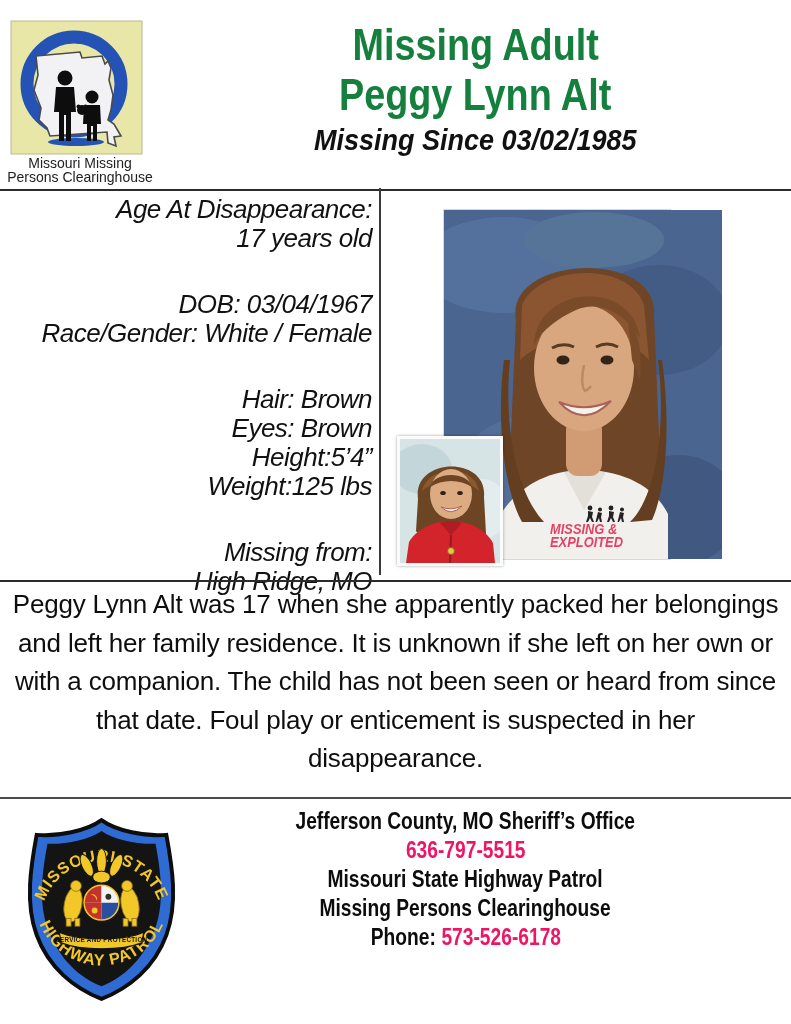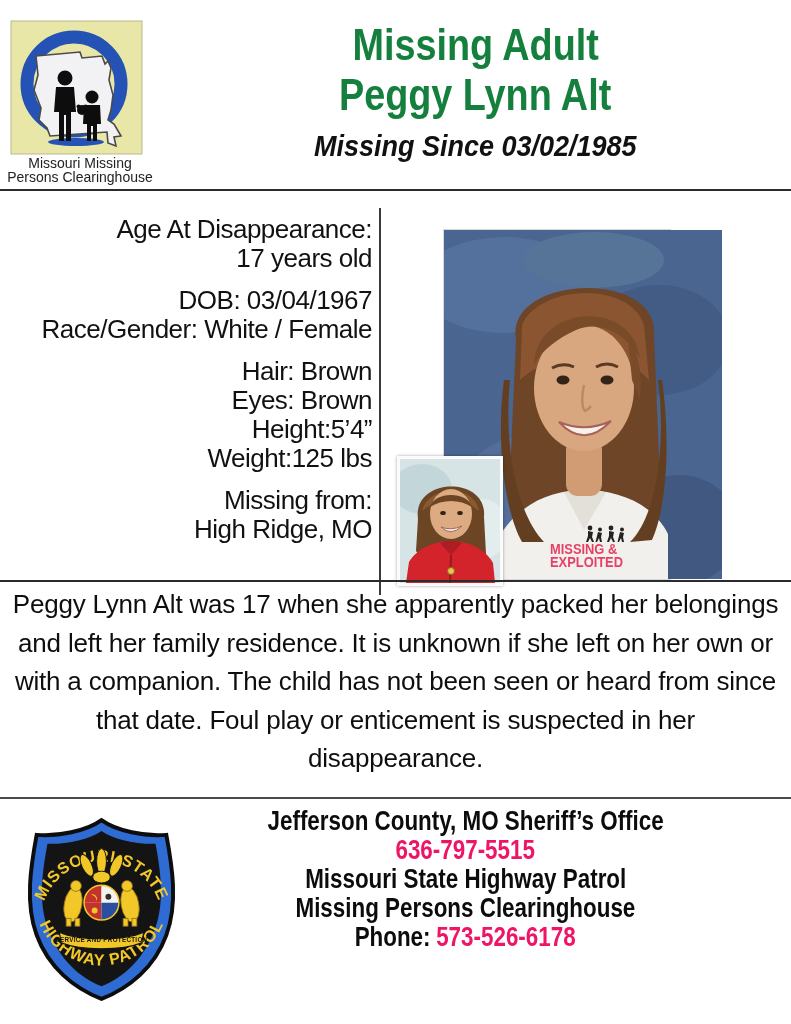--- a/index.html
+++ b/index.html
@@ -9,55 +9,55 @@
   }
   
   .header{position:absolute;top:0;left:0;width:791px;height:190px;display:flex;}
   .logo-block{width:160px;position:relative;}
   .logo-art{position:absolute;left:10px;top:20px;width:133px;height:135px;}
   .logo-caption{position:absolute;left:0px;top:156px;width:160px;text-align:center;
     font-size:14px;line-height:14px;color:#222;}
   .title-block{flex:1;text-align:center;padding-top:20px;}
   .title-line{display:block;font-size:45px;line-height:50px;font-weight:bold;color:#15803d;}
   .squeeze{display:inline-block;transform:scaleX(0.84);transform-origin:50% 50%;white-space:nowrap;}
-  .subtitle{display:block;margin-top:9px;font-size:30px;line-height:34px;font-style:italic;
+  .subtitle{display:block;margin-top:3px;font-size:30px;line-height:34px;font-style:italic;
     font-weight:600;color:#111;text-decoration:underline;}
   .subtitle .squeeze{transform:scaleX(0.90);}
   
   .hrule{position:absolute;left:0;width:791px;height:2px;background:#2b2b2b;}
   .hrule.r1{top:189px;}
   .hrule.r2{top:580px;}
   .hrule.r3{top:797px;background:#4a4a4a;}
   
-  .main{position:absolute;top:208px;left:0;width:791px;height:387px;display:flex;}
+  .main{position:absolute;top:188px;left:0;width:791px;height:387px;display:flex;font-style:italic;}
   .details{width:379px;text-align:right;padding:7px 7px 0 0;box-sizing:border-box;
     font-size:26px;line-height:29px;letter-spacing:-0.5px;color:#111;}
   .dline{display:block;}
-  .dline.gap{margin-top:13px;}
+  .dline.gap{margin-top:37px;}
   .vrule{width:2px;height:387px;background:#3a3a3a;}
   .photo-panel{flex:1;position:relative;}
   .main-photo{position:absolute;left:63px;top:22px;width:226px;height:349px;
     box-shadow:0 0 0 1px #d8d8d8;}
   .main-photo svg{display:block;}
   .watermark{position:absolute;right:8px;bottom:10px;width:112px;text-align:left;opacity:0.92;}
   .wm-figs{display:block;margin-left:34px;}
   .wm-line{display:block;font-size:14px;line-height:13px;font-weight:bold;color:#E4335A;
     letter-spacing:0px;transform:scaleX(0.92);transform-origin:left;}
   .inset-photo{position:absolute;left:16px;top:248px;width:100px;height:124px;
     border:3px solid #fbfbfb;box-shadow:0 0 3px rgba(0,0,0,0.35);}
   .inset-photo svg{display:block;}
   
   .narrative{position:absolute;top:585px;left:12px;width:767px;text-align:center;
     font-size:26px;line-height:38.5px;letter-spacing:-0.2px;color:#0e0e0e;}
   
   .footer{position:absolute;top:800px;left:0;width:791px;height:224px;display:flex;}
   .badge-block{width:200px;position:relative;}
   .badge-art{position:absolute;left:18px;top:14px;width:167px;height:192px;}
   .contact-block{flex:1;text-align:center;padding:6px 60px 0 0;font-weight:bold;
-    font-size:28px;line-height:29px;color:#0c0c0c;}
+    font-size:24px;line-height:29px;color:#0c0c0c;}
   .cline{display:block;}
   .cline .squeeze{transform:scaleX(0.80);}
   .pink{color:#EE1566;}
   .lbl{margin-right:7px;}
 </style>
 </head>
 <body>
 
 <div class="page">
 

